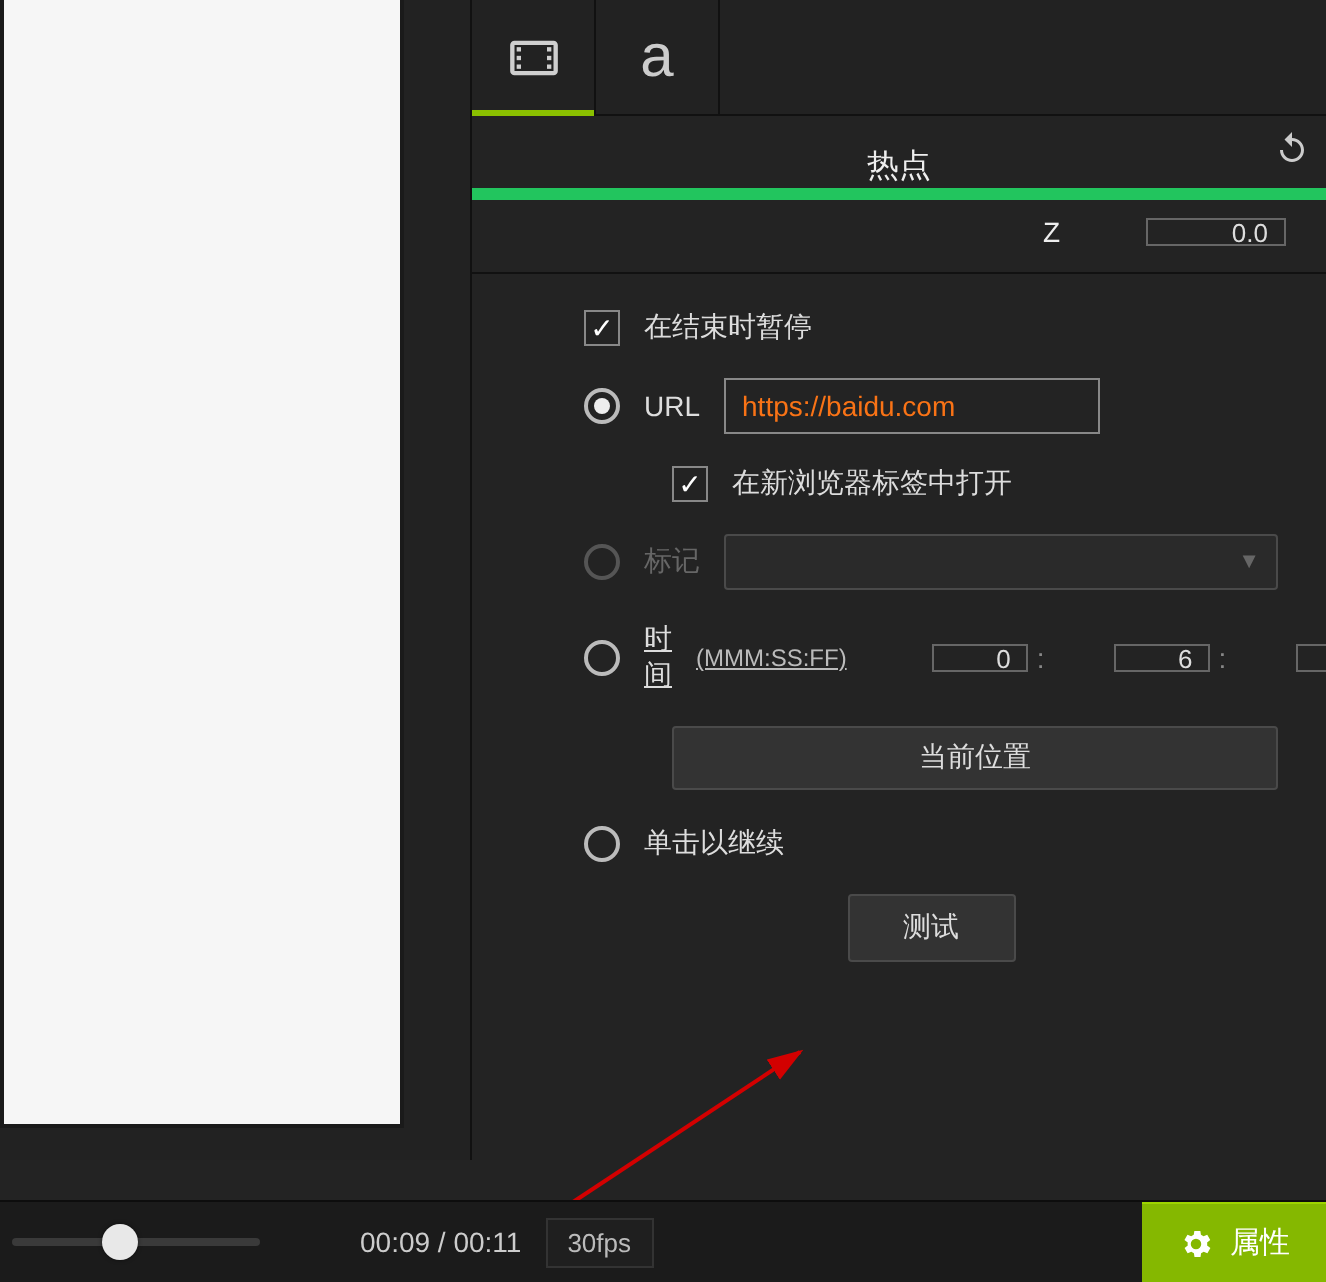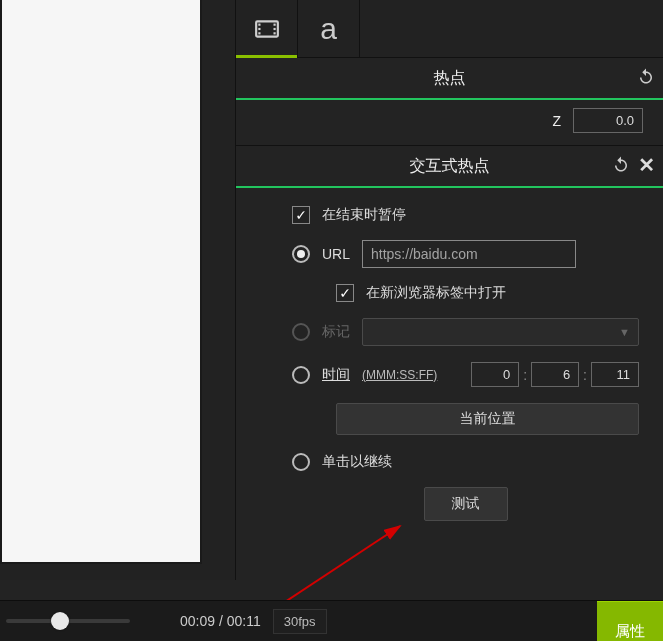--- a/index.html
+++ b/index.html
@@ -15,46 +15,46 @@
   }
 
   .right-pane { position: absolute; top: 0; left: 235px; right: 0; height: 580px; background: #232323; border-left: 1px solid #111; }
 
   .tab-row { height: 58px; display: flex; align-items: stretch; border-bottom: 1px solid #111; background: #222; }
   .tab { width: 62px; display: flex; align-items: center; justify-content: center; border-right: 1px solid #111; position: relative; cursor: pointer; }
   .tab.active::after { content: ""; position: absolute; left: 0; right: 0; bottom: -1px; height: 3px; background: #8ac000; }
   .tab svg { width: 26px; height: 26px; fill: #cfcfcf; }
   .tab .a-glyph { font-size: 30px; color: #ccc; font-weight: 400; line-height: 1; }
 
-  .section-header { position: relative; height: 42px; display: flex; align-items: center; justify-content: center; border-bottom: 2px solid #22c55e; font-size: 16px; color: #eee; }
+  .section-header { position: relative; height: 42px; display: flex; align-items: flex-end; justify-content: center; border-bottom: 6px solid #22c55e; font-size: 16px; color: #eee; }
   .section-header .hdr-icon { position: absolute; right: 8px; top: 50%; transform: translateY(-50%); display: flex; gap: 8px; }
   .section-header .hdr-icon span { cursor: pointer; }
   .undo-icon svg { width: 18px; height: 18px; fill: #ccc; }
   .close-x { font-size: 20px; color: #ddd; line-height: 1; font-weight: bold; }
 
   .z-row { display: flex; justify-content: flex-end; align-items: center; padding: 8px 20px 12px 0; gap: 12px; border-bottom: 1px solid #111; }
   .z-row .z-label { font-size: 14px; color: #eee; }
-  .num-box { width: 70px; height: 25px; border: 1px solid #666; background: #232323; color: #ddd; text-align: right; padding: 2px 8px; font-size: 13px; }
+  .num-box { width: 70px; height: 14px; border: 1px solid #666; background: #232323; color: #ddd; text-align: right; padding: 2px 8px; font-size: 13px; margin-left: 31px; }
 
   .form-area { padding: 18px 24px 0 56px; font-size: 14px; }
 
   .row { display: flex; align-items: center; margin-bottom: 16px; gap: 12px; }
   .row.disabled { color: #666; }
 
   .chk { width: 18px; height: 18px; border: 1px solid #888; background: #232323; display: inline-flex; align-items: center; justify-content: center; flex: none; }
   .chk.checked::after { content: "✓"; color: #fff; font-size: 14px; line-height: 1; }
   .radio { width: 18px; height: 18px; border: 2px solid #bbb; border-radius: 50%; display: inline-flex; align-items: center; justify-content: center; flex: none; }
   .radio.checked::after { content: ""; width: 8px; height: 8px; background: #eee; border-radius: 50%; }
   .radio.disabled { border-color: #555; }
 
   .lbl { color: #ddd; }
   .lbl.disabled { color: #666; text-align: center; }
   .hint { font-size: 12px; color: #bbb; text-decoration: underline; }
 
-  .text-input { height: 28px; border: 1px solid #888; background: #232323; color: #a3a3a3; padding: 0 8px; font-size: 14px; width: 214px; }
+  .text-input { height: 28px; border: 1px solid #888; background: #232323; color: #f97316; padding: 0 8px; font-size: 14px; width: 188px; }
 
   .sub-row { margin-left: 44px; }
 
   .dropdown { flex: 1; height: 28px; border: 1px solid #4a4a4a; background: #2a2a2a; border-radius: 2px; display: flex; align-items: center; justify-content: flex-end; padding-right: 8px; }
   .dropdown .caret { color: #666; font-size: 11px; }
 
   .time-label { color: #ddd; text-decoration: underline; }
   .time-boxes { display: flex; align-items: center; gap: 2px; margin-left: auto; }
   .time-boxes .num-box { width: 48px; text-align: right; }
   .colon { color: #888; padding: 0 2px; }
@@ -65,21 +65,21 @@
 
   .arrow-svg { position: absolute; left: 282px; top: 496px; pointer-events: none; }
 
   .bottom-bar { position: absolute; left: 0; right: 0; bottom: 0; height: 41px; background: #1b1b1b; border-top: 1px solid #0d0d0d; display: flex; align-items: center; }
   .timeline { position: relative; width: 130px; height: 41px; }
   .track { position: absolute; left: 6px; right: 0; top: 50%; height: 4px; background: #3a3a3a; border-radius: 2px; transform: translateY(-50%); }
   .knob { position: absolute; top: 50%; left: 60px; width: 18px; height: 18px; background: #e8e8e8; border-radius: 50%; transform: translate(-50%, -50%); box-shadow: 0 0 2px rgba(0,0,0,0.5); }
   .time-readout { margin-left: 50px; color: #ccc; font-size: 14px; }
   .fps-box { margin-left: 12px; padding: 4px 10px; border: 1px solid #333; color: #bbb; font-size: 13px; background: #1f1f1f; text-align: center; }
 
-  .props-btn { margin-left: auto; height: 41px; padding: 12px 18px; background: #85b800; color: #fff; display: flex; align-items: center; gap: 8px; font-size: 15px; cursor: pointer; border-top: 1px solid #9dd400; flex-direction: column; }
+  .props-btn { margin-left: auto; height: 41px; padding: 12px 18px; background: #85b800; color: #fff; display: flex; align-items: center; gap: 8px; font-size: 15px; cursor: pointer; border-top: 1px solid #9dd400; }
   .props-btn svg { width: 18px; height: 18px; fill: #fff; }
 </style>
 </head>
 <body>
 
 <div class="top-green"></div>
 
 <div class="preview-pane">
   <div class="preview-frame"></div>
 </div>
@@ -113,31 +113,20 @@
           </svg>
       </span>
     </div>
   </div>
 
   <div class="z-row">
     <span class="z-label">Z</span>
     <input class="num-box" value="0.0" style="">
   </div>
 
-  <div class="section-header">
-    <span>交互式热点</span>
-    <div class="hdr-icon">
-      <span class="undo-icon">
-        <svg viewBox="0 0 24 24">
-            <path d="M12 5V2L7 7l5 5V8c3.3 0 6 2.7 6 6s-2.7 6-6 6-6-2.7-6-6H4c0 4.4 3.6 8 8 8s8-3.6 8-8-3.6-8-8-8z"></path>
-          </svg>
-      </span>
-      <span class="close-x">✕</span>
-    </div>
-  </div>
 
   <div class="form-area">
 
     <div class="row">
       <span class="chk checked"></span>
       <span class="lbl">在结束时暂停</span>
     </div>
 
     <div class="row">
       <span class="radio checked"></span>

